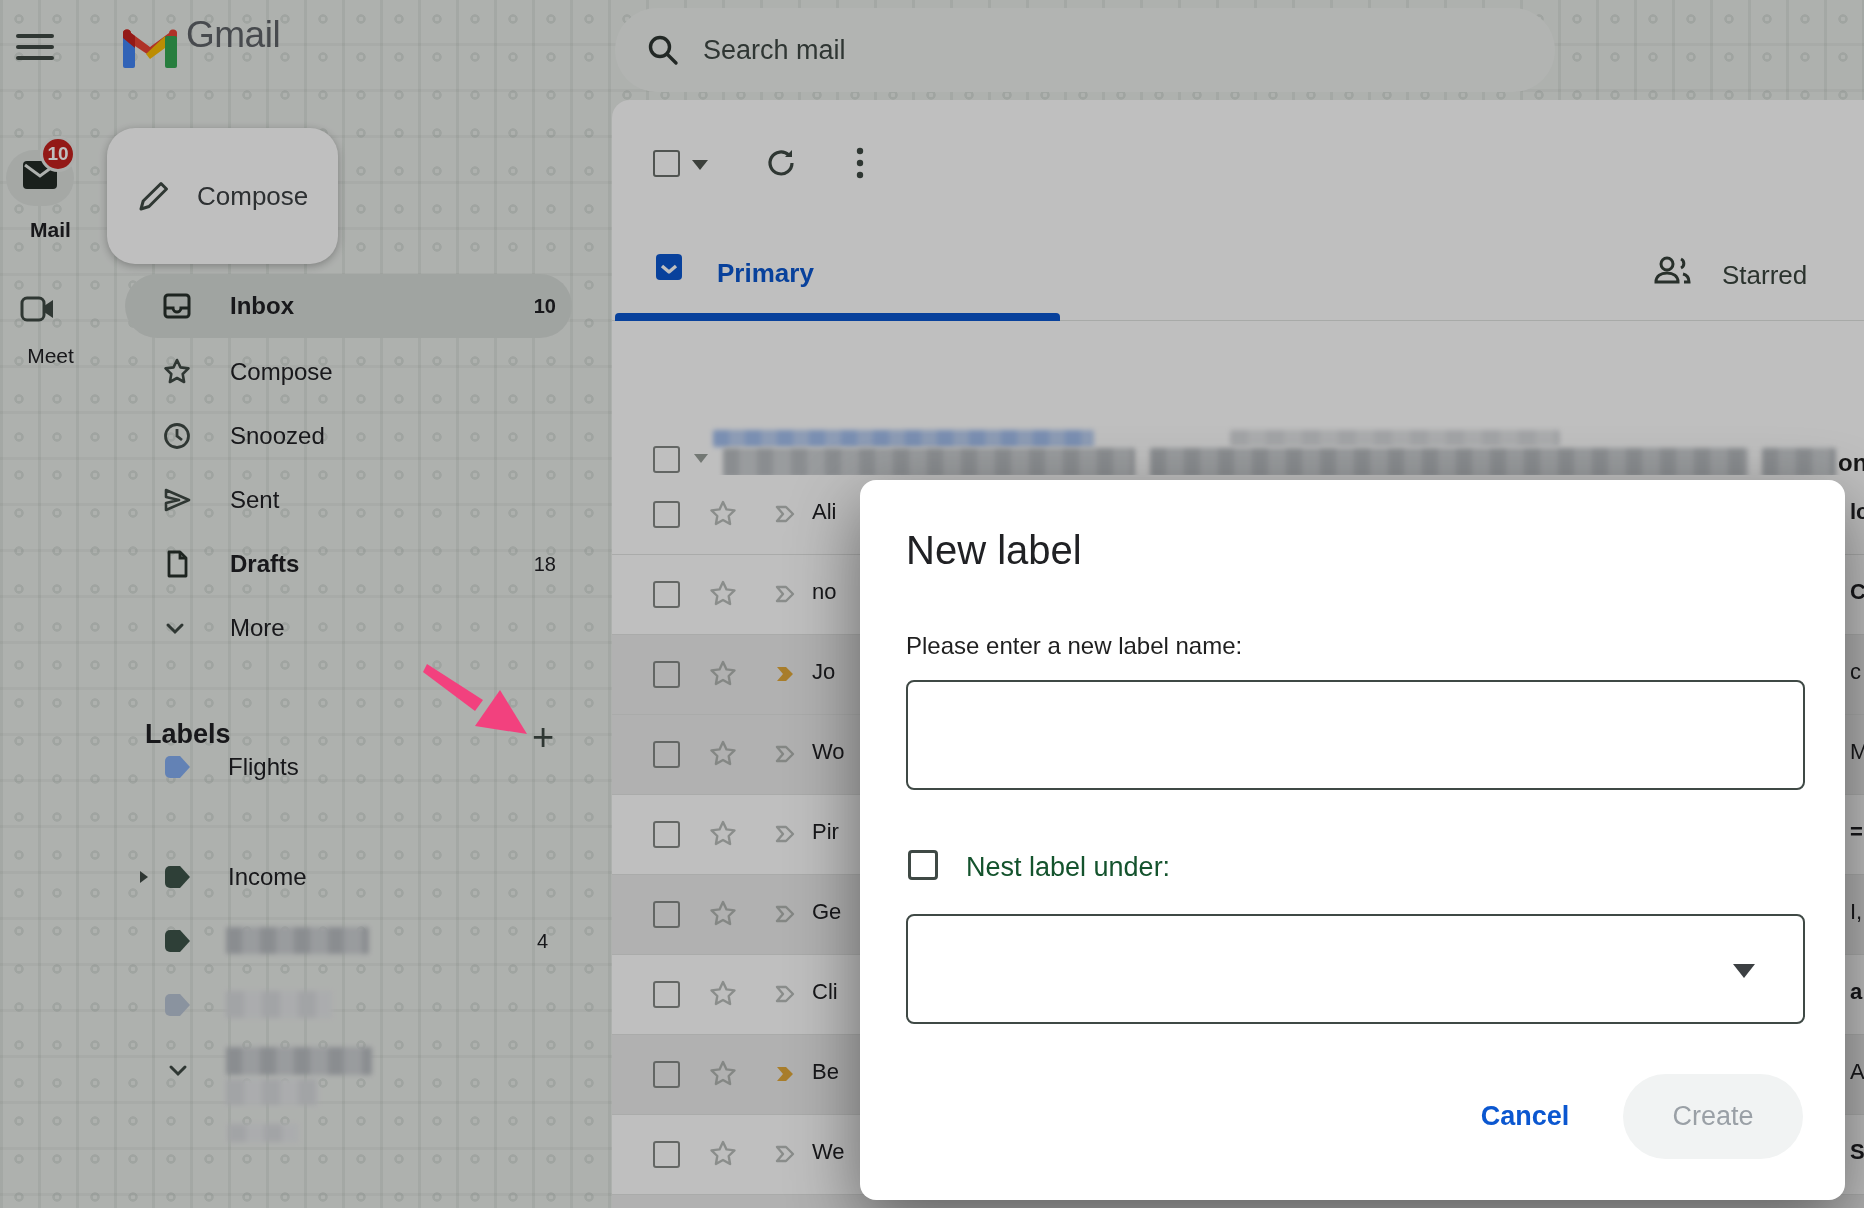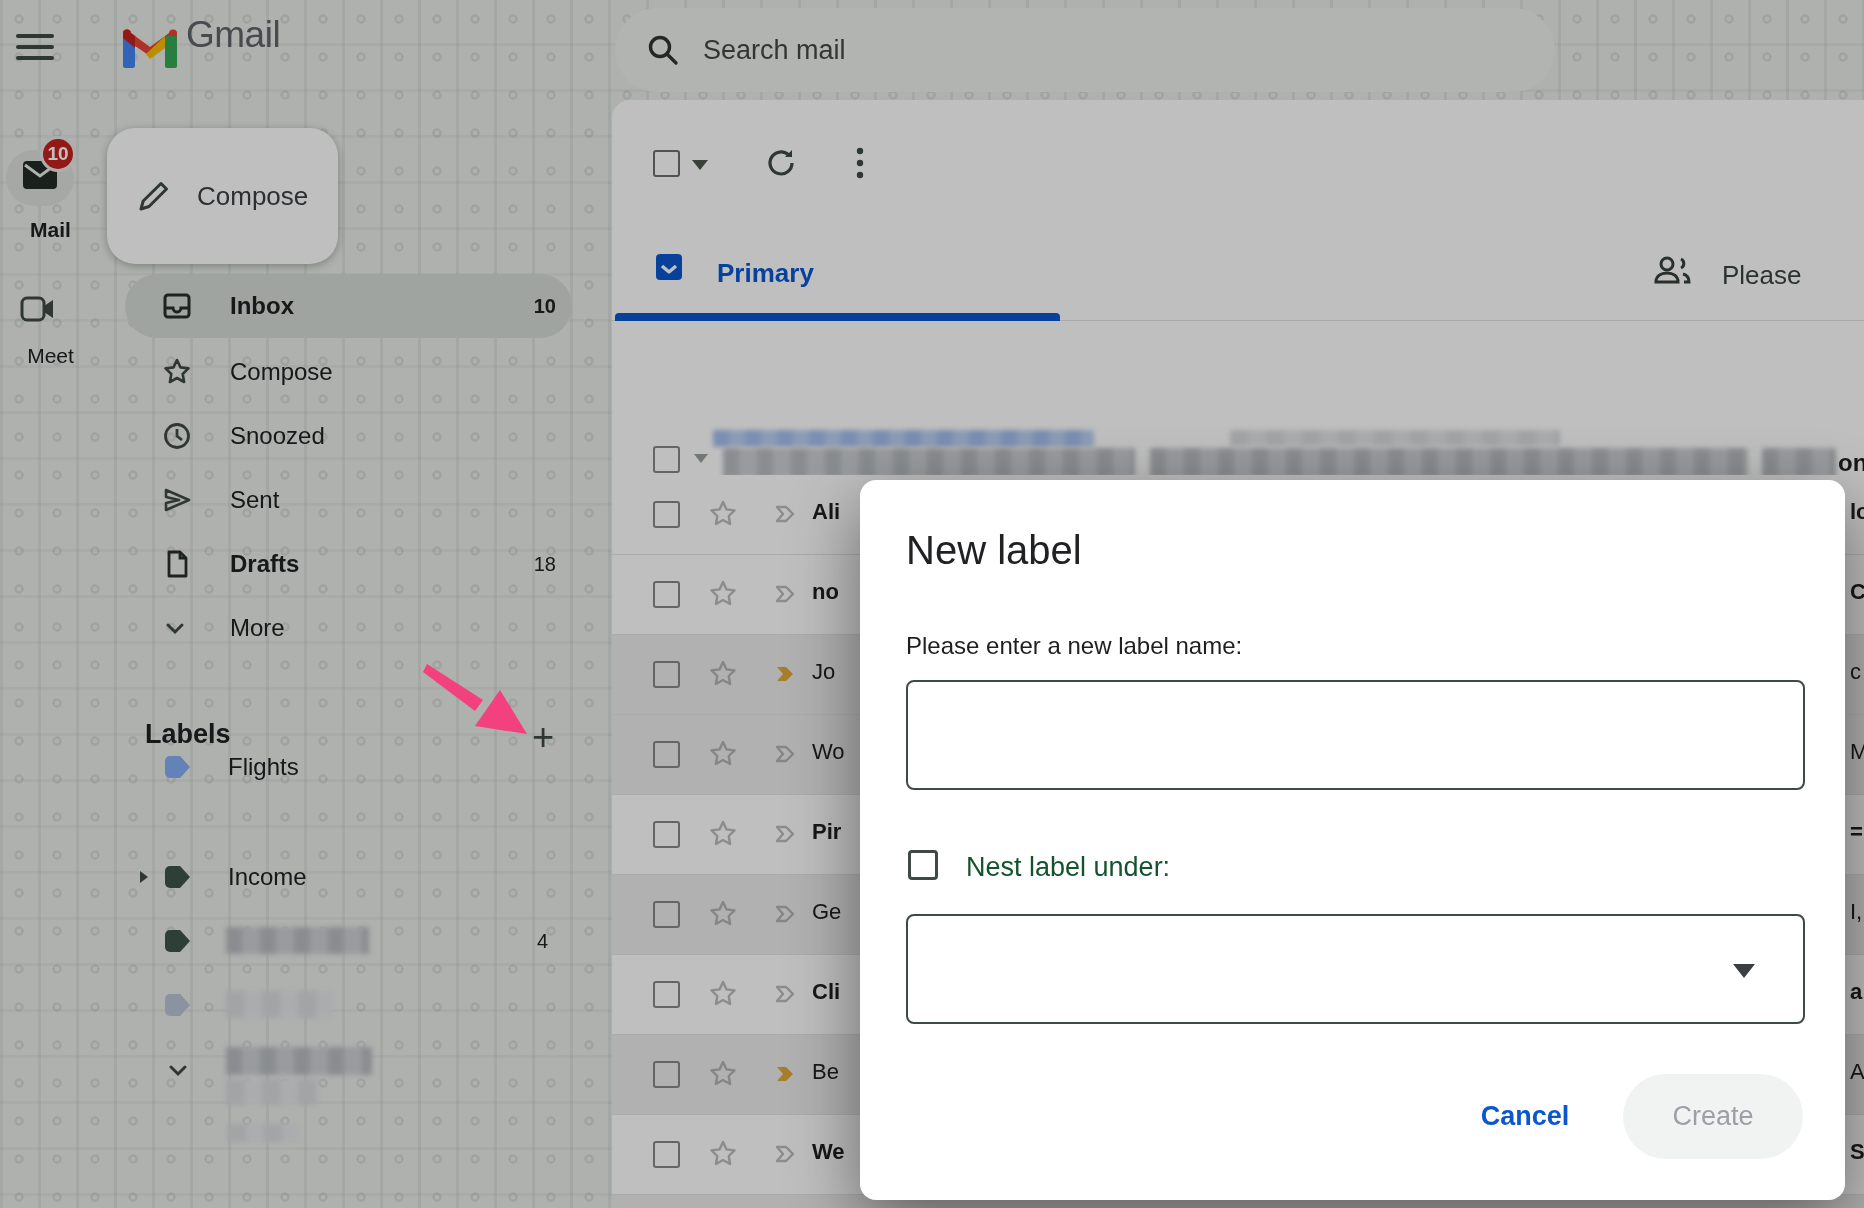--- a/index.html
+++ b/index.html
@@ -52,21 +52,21 @@
   .tool-caret{left:80px;top:60px;width:0;height:0;border:8px solid transparent;border-top:10px solid #50564f;cursor:pointer;}
   .tabs-border{left:0;top:220px;width:1252px;height:1px;background:#e1e3e1;}
   .tab-underline{left:3px;top:213px;width:445px;height:8px;border-radius:4px 4px 0 0;background:var(--accent_blue,#0b57d0);}
   .tab-label{font-size:26px;}
   
   .rowfirst{left:0;top:223px;width:1252px;height:152px;background:#fff;border-bottom:1px solid #dfe1df;cursor:pointer;}
   .row{left:0;width:1252px;height:80px;box-sizing:border-box;border-bottom:1px solid #e3e5e3;background:#fff;cursor:pointer;}
   .row.read{background:#ececec;}
   .row .cb{position:absolute;left:41px;top:26px;width:27px;height:27px;border:2px solid #858986;border-radius:3px;box-sizing:border-box;cursor:pointer;}
   .row .sender{position:absolute;left:200px;top:24px;font-size:22px;color:#202124;white-space:nowrap;overflow:hidden;width:48px;}
-  .row.unread .sender{font-weight:700;}
+  .row.unread .sender{font-weight:400;}
   .row .frag{position:absolute;left:1238px;top:24px;font-size:22px;color:#202124;white-space:nowrap;}
   .row.unread .frag{font-weight:700;}
   .star-i, .marker-i{position:absolute;top:24px;}
   .star-i{left:96px;} .marker-i{left:160px;}
   .chip{position:absolute;height:44px;border:2px solid #d3d6d9;border-radius:22px;background:#fff;box-sizing:border-box;}
   
   .scrim{left:0;top:0;width:1864px;height:1208px;background:rgba(0,0,0,0.25);z-index:50;}
   .annot-arrow{z-index:60;}
   
   .modal{left:860px;top:480px;width:985px;height:720px;background:#fff;border-radius:16px;
@@ -236,21 +236,21 @@
       <path d="M9 15l7 6 7-6" fill="none" stroke="#fff" stroke-width="3.4" stroke-linejoin="round"></path>
     </svg>
     <span class="abs tab-label" style="left:105px;top:28px;color:var(--accent_blue,#0b57d0);font-weight:600;">Primary</span>
   </div>
   <div class="abs" style="left:1000px;top:130px;width:252px;height:90px;cursor:pointer;">
     <svg class="abs" style="left:40px;top:22px;" width="40" height="36" viewBox="0 0 40 36">
       <circle cx="15" cy="12" r="6" fill="none" stroke="#36413a" stroke-width="3"></circle>
       <path d="M4 30c0-6 5-9 11-9s11 3 11 9z" fill="none" stroke="#36413a" stroke-width="3"></path>
       <path d="M29 16a5 5 0 0 0 0-9M31 22c4 1 6 4 6 8h-5" fill="none" stroke="#36413a" stroke-width="3"></path>
     </svg>
-    <span class="abs tab-label" style="left:110px;top:30px;color:#3a453e;">Please</span>
+    <span class="abs tab-label" style="left:110px;top:30px;color:#3a453e;">Starred</span>
   </div>
 
   <div class="abs rowfirst">
     <div class="cb abs" style="left:41px;top:123px;width:27px;height:27px;border:2px solid #858986;border-radius:3px;box-sizing:border-box;position:absolute;"></div>
     <div class="abs" style="left:82px;top:131px;width:0;height:0;border:7px solid transparent;border-top:9px solid #9aa09b;"></div>
     <span class="bb blue" style="left:101px;top:107px;width:381px;height:17px;"></span>
     <span class="bb light" style="left:618px;top:107px;width:330px;height:16px;"></span>
     <span class="bb" style="left:111px;top:125px;width:412px;height:30px;"></span>
     <span class="bb" style="left:538px;top:125px;width:598px;height:30px;"></span>
     <span class="bb" style="left:1150px;top:125px;width:74px;height:30px;"></span>

